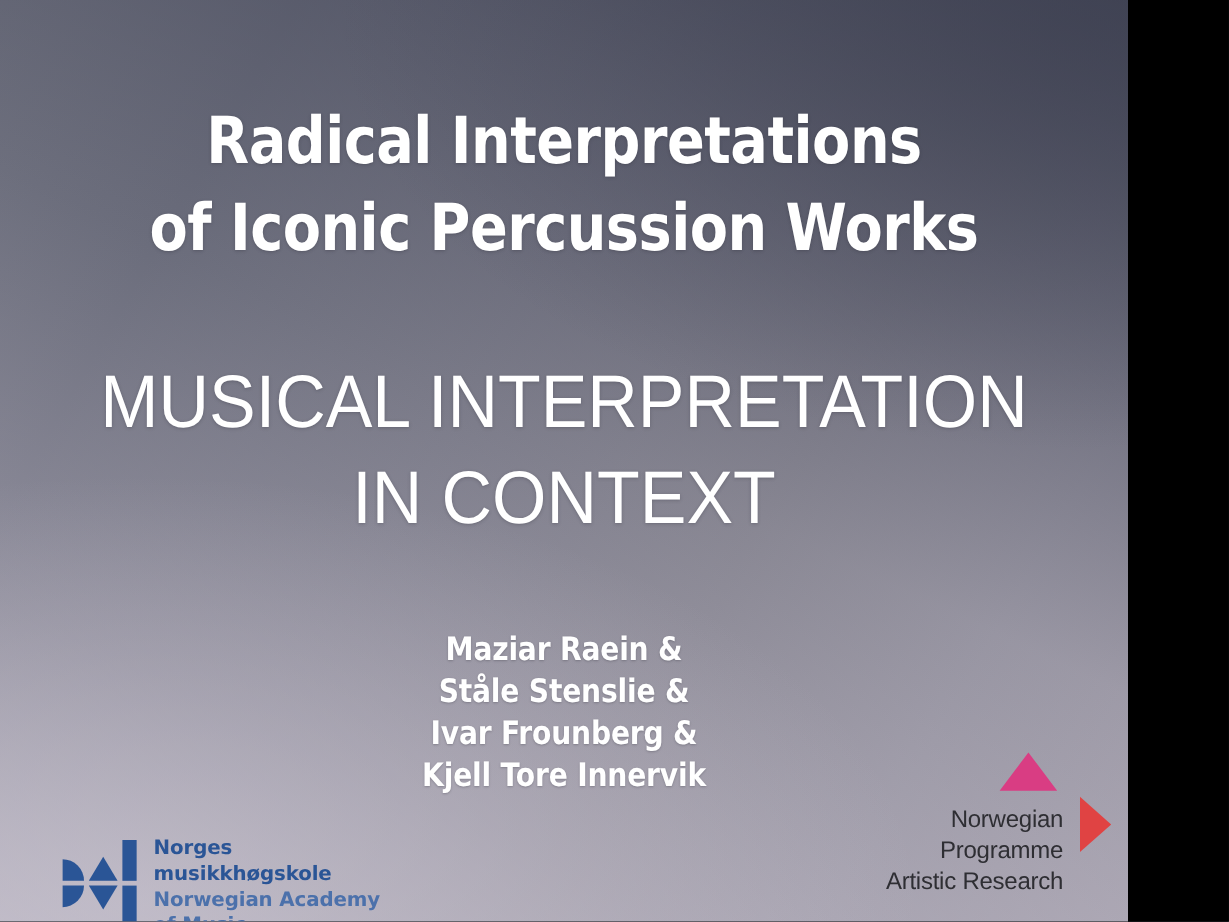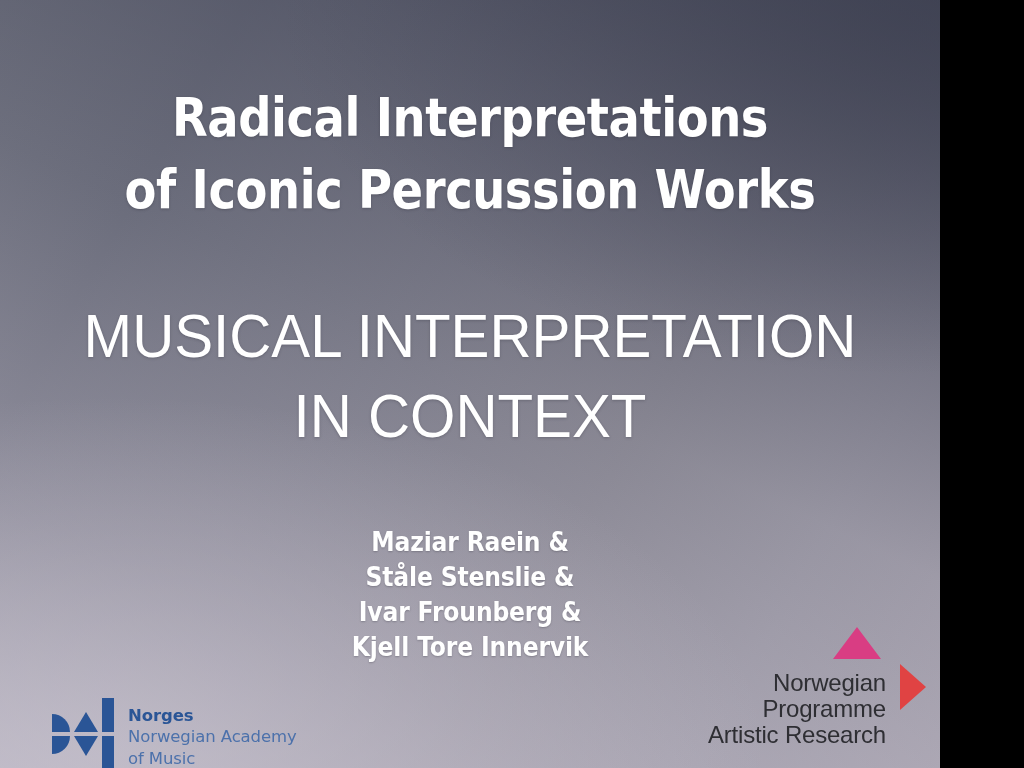--- a/index.html
+++ b/index.html
@@ -118,21 +118,21 @@
     font-weight: 700;
     font-size: 16.5px;
     letter-spacing: -0.1px;
     white-space: nowrap;
   }
   .nmh-text .l3,
   .nmh-text .l4 {
     display: block;
     color: #4c71ab;
     font-family: "DejaVu Sans", sans-serif;
-    font-weight: 400;
+    font-weight: 700;
     font-size: 16.5px;
     letter-spacing: -0.1px;
     white-space: nowrap;
   }
 
   
   .narp-logo {
     position: absolute;
     left: 690px;
     top: 618px;
@@ -161,21 +161,21 @@
   }
   .narp-text {
     position: absolute;
     left: 0;
     top: 52px;
     width: 196px;
     text-align: right;
     color: #2e2e33;
     font-family: "Liberation Sans", sans-serif;
     font-weight: 400;
-    font-size: 24px;
+    font-size: 20px;
     line-height: 26px;
     letter-spacing: -0.2px;
   }
   .narp-text .ln { display: block; white-space: nowrap; }
 </style>
 </head>
 <body>
 
 <div id="slide">
 
@@ -205,20 +205,21 @@
       <path d="M0 42 L18 42 A18 18 0 0 1 0 60 Z" fill="#2a5596"></path>
 
       <path d="M22 38 L34 18 L46 38 Z" fill="#2a5596"></path>
       <path d="M22 42 L46 42 L34 62 Z" fill="#2a5596"></path>
 
       <rect x="50" y="4" width="12" height="34" fill="#2a5596"></rect>
       <rect x="50" y="42" width="12" height="38" fill="#2a5596"></rect>
     </svg>
     <div class="nmh-text">
       <span class="l1">Norges</span>
+      <span class="l2">musikkhøgskole</span>
       <span class="l3">Norwegian Academy</span>
       <span class="l4">of Music</span>
     </div>
   </div>
 
   <div class="narp-logo">
     <div class="narp-tri-pink"></div>
     <div class="narp-tri-red"></div>
     <div class="narp-text">
       <span class="ln">Norwegian</span>

